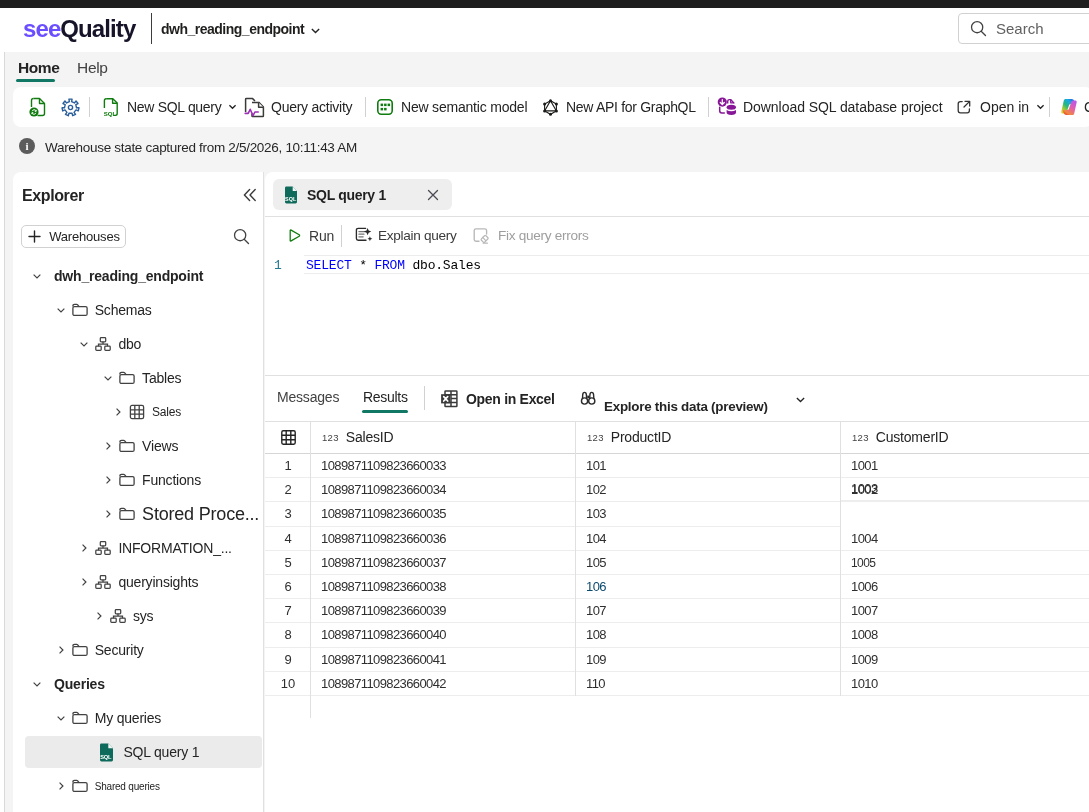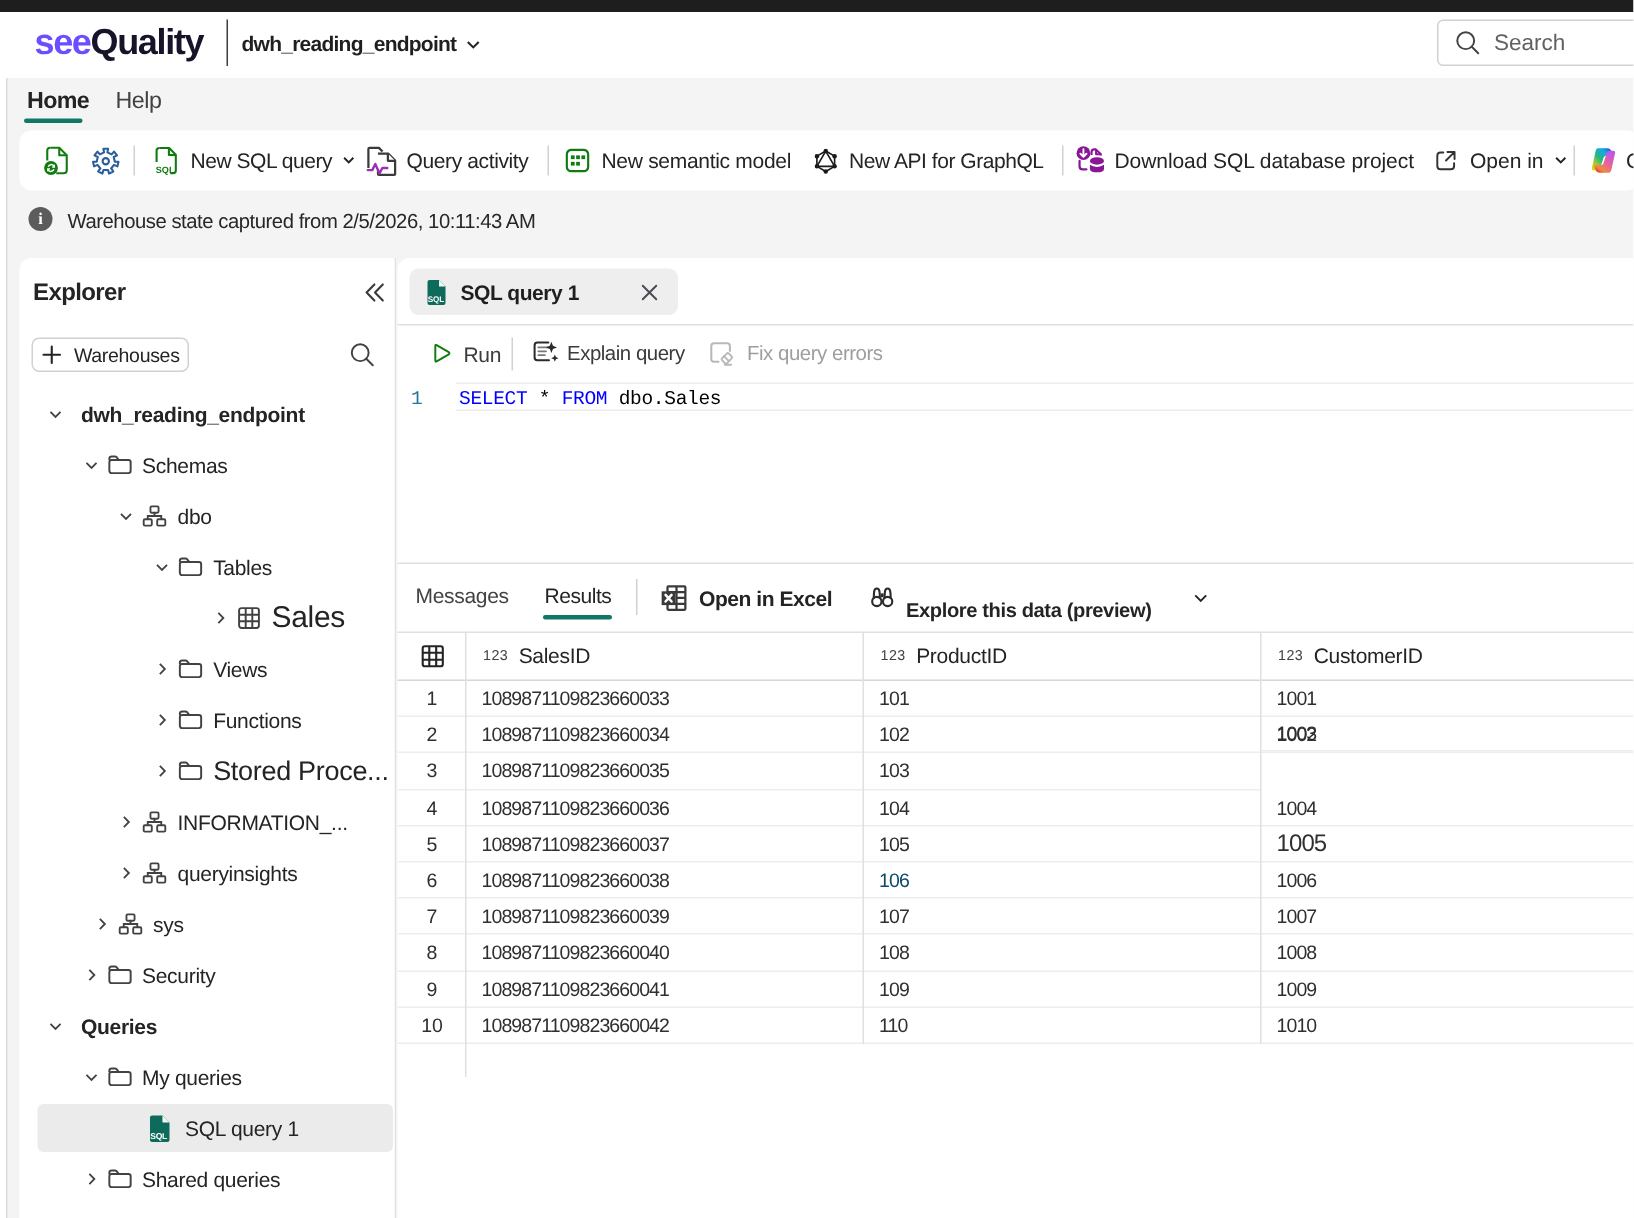--- a/index.html
+++ b/index.html
@@ -205,21 +205,21 @@
       </svg>
     </span>
     <span style="display:flex;width:18px;margin-left:4px;">
       <svg width="18" height="18" viewBox="0 0 18 18">
 <path d="M1.9 5.6 V4.9 Q1.9 3.3 3.5 3.3 H5.6 Q6.3 3.3 6.7 3.8 L8.1 5.6" stroke="#424242" stroke-width="1.3" fill="none" stroke-linejoin="round"></path>
 <rect x="1.9" y="5.6" width="14.2" height="8.8" rx="1.5" stroke="#424242" stroke-width="1.3" fill="none"></rect>
 </svg>
     </span>
     <span style="margin-left:6px;">Tables</span>
   </div>
-<div class="abs flexc" style="left:141px;top:395px;height:34px;font-size:20px;color:#242424;white-space:nowrap;letter-spacing:-0.2px;">
+<div class="abs flexc" style="left:112px;top:395px;height:34px;font-size:12px;color:#242424;white-space:nowrap;letter-spacing:-0.2px;">
 <span style="display:flex;width:12px;">
       <svg width="12" height="12" viewBox="0 0 12 12">
         <path d="M4.5600000000000005 2.64 L7.92 6.0 L4.5600000000000005 9.36" stroke="#424242" stroke-width="1.2" fill="none"></path>
       </svg>
     </span>
     <span style="display:flex;width:18px;margin-left:4px;">
       <svg width="18" height="18" viewBox="0 0 18 18">
 <rect x="2.4" y="2.4" width="13.2" height="13.2" rx="1.6" stroke="#424242" stroke-width="1.3" fill="none"></rect>
 <path d="M2.4 6.8 H15.6 M2.4 11.2 H15.6 M6.8 2.4 V15.6 M11.2 2.4 V15.6" stroke="#424242" stroke-width="1.3"></path>
 </svg>
@@ -293,21 +293,21 @@
     <span style="display:flex;width:18px;margin-left:4px;">
       <svg width="18" height="18" viewBox="0 0 18 18">
 <rect x="6.3" y="2.6" width="5.4" height="4.2" rx="0.8" stroke="#424242" stroke-width="1.25" fill="none"></rect>
 <rect x="1.8" y="11.2" width="5.4" height="4.2" rx="0.8" stroke="#424242" stroke-width="1.25" fill="none"></rect>
 <rect x="10.8" y="11.2" width="5.4" height="4.2" rx="0.8" stroke="#424242" stroke-width="1.25" fill="none"></rect>
 <path d="M9 6.8 V9 M4.5 11.2 V9 H13.5 V11.2" stroke="#424242" stroke-width="1.25" fill="none"></path>
 </svg>
     </span>
     <span style="margin-left:6px;">queryinsights</span>
   </div>
-<div class="abs flexc" style="left:62px;top:599px;height:34px;font-size:14px;color:#242424;white-space:nowrap;letter-spacing:-0.2px;">
+<div class="abs flexc" style="left:93px;top:599px;height:34px;font-size:14px;color:#242424;white-space:nowrap;letter-spacing:-0.2px;">
 <span style="display:flex;width:12px;">
       <svg width="12" height="12" viewBox="0 0 12 12">
         <path d="M4.5600000000000005 2.64 L7.92 6.0 L4.5600000000000005 9.36" stroke="#424242" stroke-width="1.2" fill="none"></path>
       </svg>
     </span>
     <span style="display:flex;width:18px;margin-left:4px;">
       <svg width="18" height="18" viewBox="0 0 18 18">
 <rect x="6.3" y="2.6" width="5.4" height="4.2" rx="0.8" stroke="#424242" stroke-width="1.25" fill="none"></rect>
 <rect x="1.8" y="11.2" width="5.4" height="4.2" rx="0.8" stroke="#424242" stroke-width="1.25" fill="none"></rect>
 <rect x="10.8" y="11.2" width="5.4" height="4.2" rx="0.8" stroke="#424242" stroke-width="1.25" fill="none"></rect>
@@ -356,21 +356,21 @@
 <span style="display:flex;width:12px;"></span>
     <span style="display:flex;width:18px;margin-left:9px;">
       <svg width="15" height="19" viewBox="0 0 15 19">
 <path d="M1 2 Q1 0.6 2.4 0.6 H9.3 L14 5.32 V17 Q14 18.4 12.6 18.4 H2.4 Q1 18.4 1 17 Z" fill="#0e6a5a"></path>
 <path d="M9.3 0.6 V5.32 H14 Z" fill="#fff" opacity="0.95"></path>
 <text x="1.2" y="16.34" font-family="Liberation Sans,sans-serif" font-size="5.7" font-weight="bold" fill="#fff">SQL</text>
 </svg>
     </span>
     <span style="margin-left:6px;">SQL query 1</span>
   </div>
-<div class="abs flexc" style="left:54.7px;top:769px;height:34px;font-size:14px;color:#242424;white-space:nowrap;letter-spacing:-0.2px;">
+<div class="abs flexc" style="left:54.7px;top:769px;height:34px;font-size:10px;color:#242424;white-space:nowrap;letter-spacing:-0.2px;">
 <span style="display:flex;width:12px;">
       <svg width="12" height="12" viewBox="0 0 12 12">
         <path d="M4.5600000000000005 2.64 L7.92 6.0 L4.5600000000000005 9.36" stroke="#424242" stroke-width="1.2" fill="none"></path>
       </svg>
     </span>
     <span style="display:flex;width:18px;margin-left:4px;">
       <svg width="18" height="18" viewBox="0 0 18 18">
 <path d="M1.9 5.6 V4.9 Q1.9 3.3 3.5 3.3 H5.6 Q6.3 3.3 6.7 3.8 L8.1 5.6" stroke="#424242" stroke-width="1.3" fill="none" stroke-linejoin="round"></path>
 <rect x="1.9" y="5.6" width="14.2" height="8.8" rx="1.5" stroke="#424242" stroke-width="1.3" fill="none"></rect>
 </svg>
@@ -479,21 +479,21 @@
 <div class="abs" style="left:311px;top:502.4px;width:265px;height:24.2px;line-height:24.2px;padding-left:10px;font-size:13px;letter-spacing:-0.6px;color:#2f2f2f;border-bottom:1px solid #ededed;">1089871109823660035</div>
 <div class="abs" style="left:576px;top:502.4px;width:265px;height:24.2px;line-height:24.2px;padding-left:10px;font-size:13px;letter-spacing:-0.6px;color:#2f2f2f;border-bottom:1px solid #ededed;">103</div>
 <div class="abs" style="left:841px;top:477px;width:248px;height:24.2px;line-height:24.2px;padding-left:10px;font-size:13px;letter-spacing:-0.6px;color:#2f2f2f;border-bottom:1px solid #ededed;">1003</div>
 <div class="abs" style="left:265px;top:526.6px;width:46px;height:24.2px;line-height:24.2px;text-align:center;font-size:13px;color:#2f2f2f;border-bottom:1px solid #ededed;">4</div>
 <div class="abs" style="left:311px;top:526.6px;width:265px;height:24.2px;line-height:24.2px;padding-left:10px;font-size:13px;letter-spacing:-0.6px;color:#2f2f2f;border-bottom:1px solid #ededed;">1089871109823660036</div>
 <div class="abs" style="left:576px;top:526.6px;width:265px;height:24.2px;line-height:24.2px;padding-left:10px;font-size:13px;letter-spacing:-0.6px;color:#2f2f2f;border-bottom:1px solid #ededed;">104</div>
 <div class="abs" style="left:841px;top:526.6px;width:248px;height:24.2px;line-height:24.2px;padding-left:10px;font-size:13px;letter-spacing:-0.6px;color:#2f2f2f;border-bottom:1px solid #ededed;">1004</div>
 <div class="abs" style="left:265px;top:550.8px;width:46px;height:24.2px;line-height:24.2px;text-align:center;font-size:13px;color:#2f2f2f;border-bottom:1px solid #ededed;">5</div>
 <div class="abs" style="left:311px;top:550.8px;width:265px;height:24.2px;line-height:24.2px;padding-left:10px;font-size:13px;letter-spacing:-0.6px;color:#2f2f2f;border-bottom:1px solid #ededed;">1089871109823660037</div>
 <div class="abs" style="left:576px;top:550.8px;width:265px;height:24.2px;line-height:24.2px;padding-left:10px;font-size:13px;letter-spacing:-0.6px;color:#2f2f2f;border-bottom:1px solid #ededed;">105</div>
-<div class="abs" style="left:841px;top:550.8px;width:248px;height:24.2px;line-height:24.2px;padding-left:10px;font-size:16px;letter-spacing:-0.6px;color:#2f2f2f;border-bottom:1px solid #ededed;">1005</div>
+<div class="abs" style="left:841px;top:550.8px;width:248px;height:24.2px;line-height:24.2px;padding-left:10px;font-size:12px;letter-spacing:-0.6px;color:#2f2f2f;border-bottom:1px solid #ededed;">1005</div>
 <div class="abs" style="left:265px;top:575.0px;width:46px;height:24.2px;line-height:24.2px;text-align:center;font-size:13px;color:#2f2f2f;border-bottom:1px solid #ededed;">6</div>
 <div class="abs" style="left:311px;top:575.0px;width:265px;height:24.2px;line-height:24.2px;padding-left:10px;font-size:13px;letter-spacing:-0.6px;color:#2f2f2f;border-bottom:1px solid #ededed;">1089871109823660038</div>
 <div class="abs" style="left:576px;top:575.0px;width:265px;height:24.2px;line-height:24.2px;padding-left:10px;font-size:13px;letter-spacing:-0.6px;color:#0c4a6e;border-bottom:1px solid #ededed;">106</div>
 <div class="abs" style="left:841px;top:575.0px;width:248px;height:24.2px;line-height:24.2px;padding-left:10px;font-size:13px;letter-spacing:-0.6px;color:#2f2f2f;border-bottom:1px solid #ededed;">1006</div>
 <div class="abs" style="left:265px;top:599.2px;width:46px;height:24.2px;line-height:24.2px;text-align:center;font-size:13px;color:#2f2f2f;border-bottom:1px solid #ededed;">7</div>
 <div class="abs" style="left:311px;top:599.2px;width:265px;height:24.2px;line-height:24.2px;padding-left:10px;font-size:13px;letter-spacing:-0.6px;color:#2f2f2f;border-bottom:1px solid #ededed;">1089871109823660039</div>
 <div class="abs" style="left:576px;top:599.2px;width:265px;height:24.2px;line-height:24.2px;padding-left:10px;font-size:13px;letter-spacing:-0.6px;color:#2f2f2f;border-bottom:1px solid #ededed;">107</div>
 <div class="abs" style="left:841px;top:599.2px;width:248px;height:24.2px;line-height:24.2px;padding-left:10px;font-size:13px;letter-spacing:-0.6px;color:#2f2f2f;border-bottom:1px solid #ededed;">1007</div>
 <div class="abs" style="left:265px;top:623.4px;width:46px;height:24.2px;line-height:24.2px;text-align:center;font-size:13px;color:#2f2f2f;border-bottom:1px solid #ededed;">8</div>
 <div class="abs" style="left:311px;top:623.4px;width:265px;height:24.2px;line-height:24.2px;padding-left:10px;font-size:13px;letter-spacing:-0.6px;color:#2f2f2f;border-bottom:1px solid #ededed;">1089871109823660040</div>

